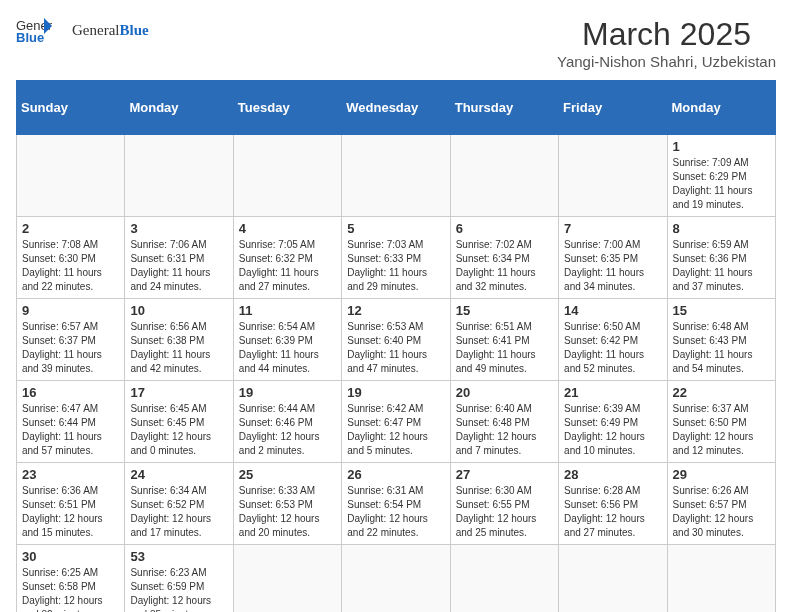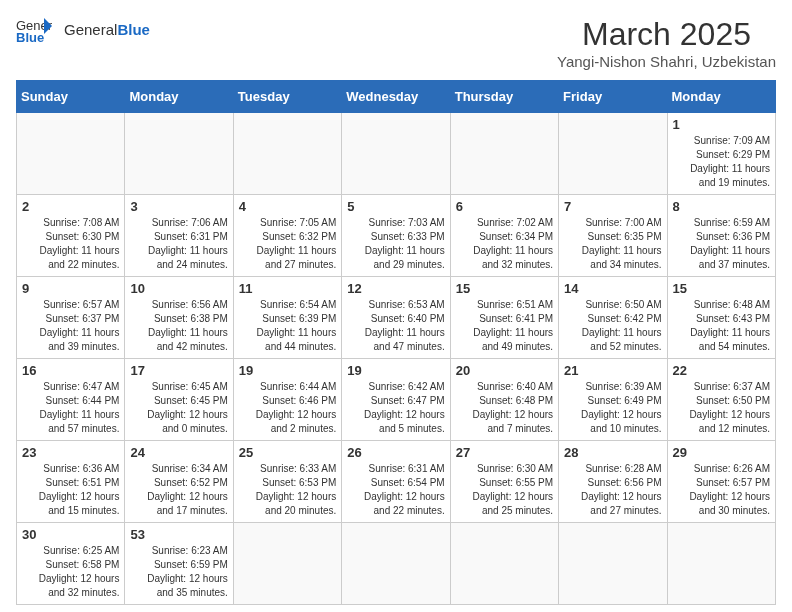--- a/index.html
+++ b/index.html
@@ -40,21 +40,21 @@
     .calendar-table {
       width: 100%;
       border-collapse: collapse;
       border: 1px solid #ccc;
     }
     .calendar-table th {
       background-color: #2b6cb8;
       color: #fff;
       font-size: 13px;
       font-weight: bold;
-      padding: 8px 4px;
+      padding: 19px 4px;
       text-align: left;
       border: 1px solid #2b6cb8;
     }
     .calendar-table td {
       border: 1px solid #ccc;
       vertical-align: top;
       padding: 4px 5px;
       font-size: 10.5px;
       color: #333;
       width: calc(100% / 7);
@@ -65,40 +65,39 @@
       font-size: 13px;
       font-weight: bold;
       color: #333;
       margin-bottom: 2px;
       display: block;
     }
     .day-info {
       font-size: 10px;
       color: #333;
       line-height: 1.4;
-      text-align: right;
     }
     .empty-cell {
       background: #f9f9f9;
     }
     .week-row td {
       height: 82px;
     }
   </style>
 </head>
 <body>
 
 <div class="header-area">
   <div class="logo">
     <svg class="logo-icon" viewBox="0 0 36 28">
       <text x="0" y="14" font-size="13" font-family="Arial" fill="#333" font-weight="normal">General</text>
       <text x="0" y="26" font-size="13" font-family="Arial" fill="#1a69c4" font-weight="bold">Blue</text>
       <polygon points="28,2 36,10 28,18" fill="#1a69c4"></polygon>
     </svg>
-    <div style="margin-left:8px;">
+    <div style="margin-left:16px;font-family:Liberation Serif, serif;">
       <div style="font-size:15px; color:#333; line-height:1.1;">
         <span style="color:#333; font-weight:normal;">General</span><span style="color:#1a69c4; font-weight:bold;">Blue</span>
       </div>
     </div>
   </div>
   <div class="title-area">
     <div class="month-year">March 2025</div>
     <div class="location">Yangi-Nishon Shahri, Uzbekistan</div>
   </div>
 </div>

